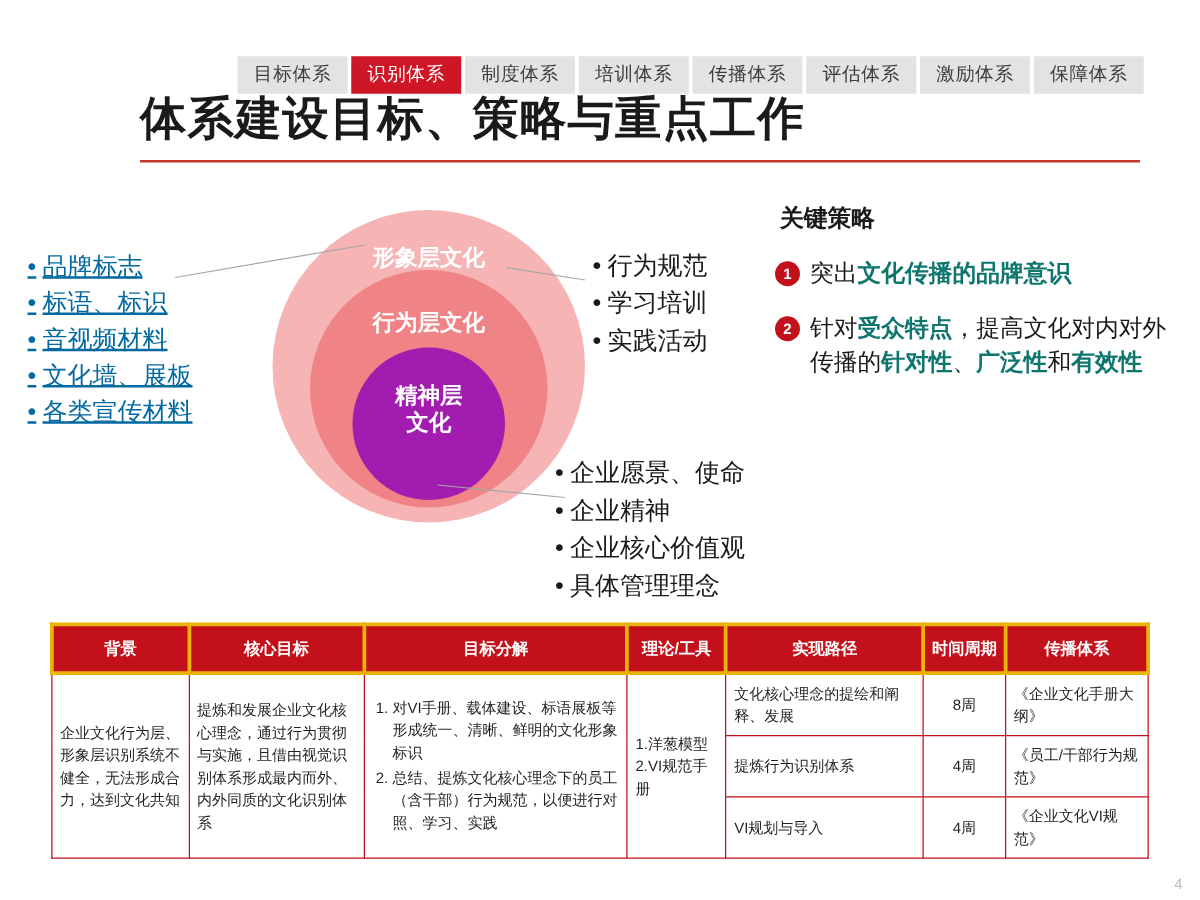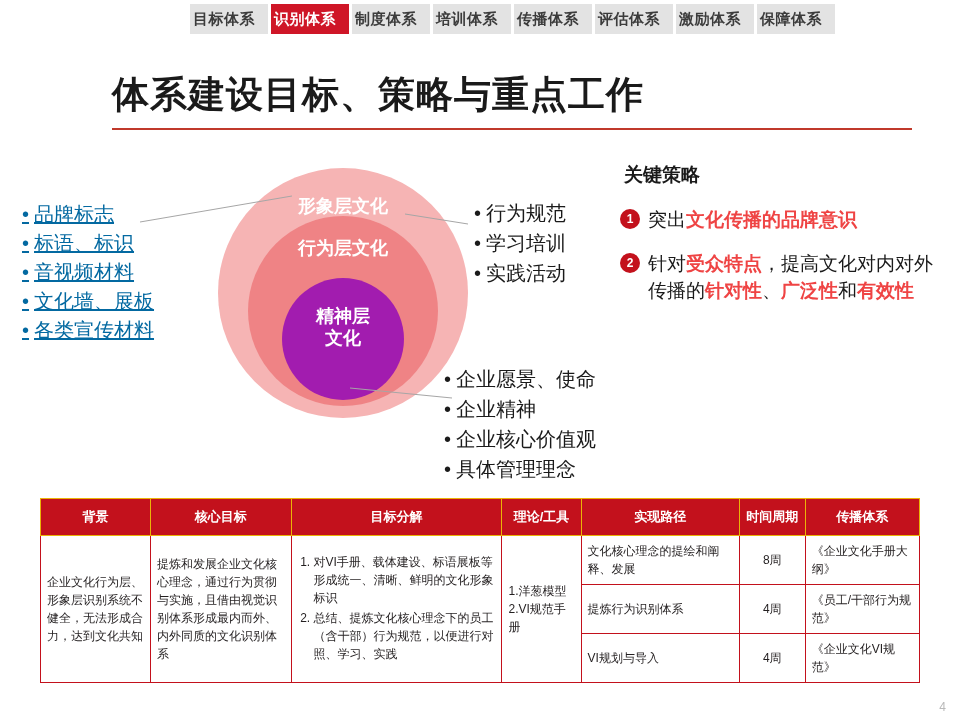--- a/index.html
+++ b/index.html
@@ -18,28 +18,29 @@
 
   
   .tab-strip {
     position: absolute;
     top: 4px;
     left: 190px;
     display: flex;
     gap: 3px;
   }
   .tab {
-    padding: 7px 13px 8px 3px;
+    padding: 7px 13px 8px 13px;
     font-size: 15px;
-    font-weight: bold;
+    font-weight: normal;
     color: #3c3c3c;
     background: #e3e3e3;
     letter-spacing: 0.5px;
     line-height: 1;
     white-space: nowrap;
+    margin-top: 41px;
   }
   .tab.active {
     background: #cf1627;
     color: #ffffff;
   }
 
   
   .title {
     position: absolute;
     top: 70px;
@@ -101,21 +102,21 @@
     width: 250px; height: 250px;
     left: 0; top: 0;
     background: #f6b4b4;
   }
   .ring1 span { margin-top: 28px; }
   .ring2 {
     width: 190px; height: 190px;
     left: 30px; top: 48px;
     background: #ef8385;
   }
-  .ring2 span { margin-top: 22px; }
+  .ring2 span { margin-top: 32px; }
   .ring3 {
     width: 122px; height: 122px;
     left: 64px; top: 110px;
     background: #a21caf;
   }
   .ring3 span { margin-top: 28px; }
 
   
   .mid-bullets {
     position: absolute;
@@ -168,41 +169,41 @@
     align-items: center;
     justify-content: center;
     margin-top: 3px;
     margin-right: 8px;
   }
   .strategy-text {
     font-size: 19px;
     line-height: 1.45;
     color: #1a1a1a;
   }
-  .hl { color: #ef4444; font-weight: bold; }
+  .hl { color: #0f766e; font-weight: bold; }
 
   
   .tbl-wrap {
     position: absolute;
     left: 40px;
     top: 498px;
     width: 880px;
   }
   table {
     border-collapse: collapse;
     width: 100%;
     table-layout: fixed;
   }
   th {
     background: #c3111c;
     color: #ffffff;
     font-size: 13px;
     font-weight: bold;
     padding: 6px 3px;
-    border: 1px solid #eab308;
+    border: 3px solid #eab308;
     text-align: center;
     height: 24px;
   }
   td {
     border: 1px solid #c3111c;
     font-size: 12px;
     color: #231f20;
     padding: 6px 6px;
     vertical-align: middle;
     line-height: 1.5;

